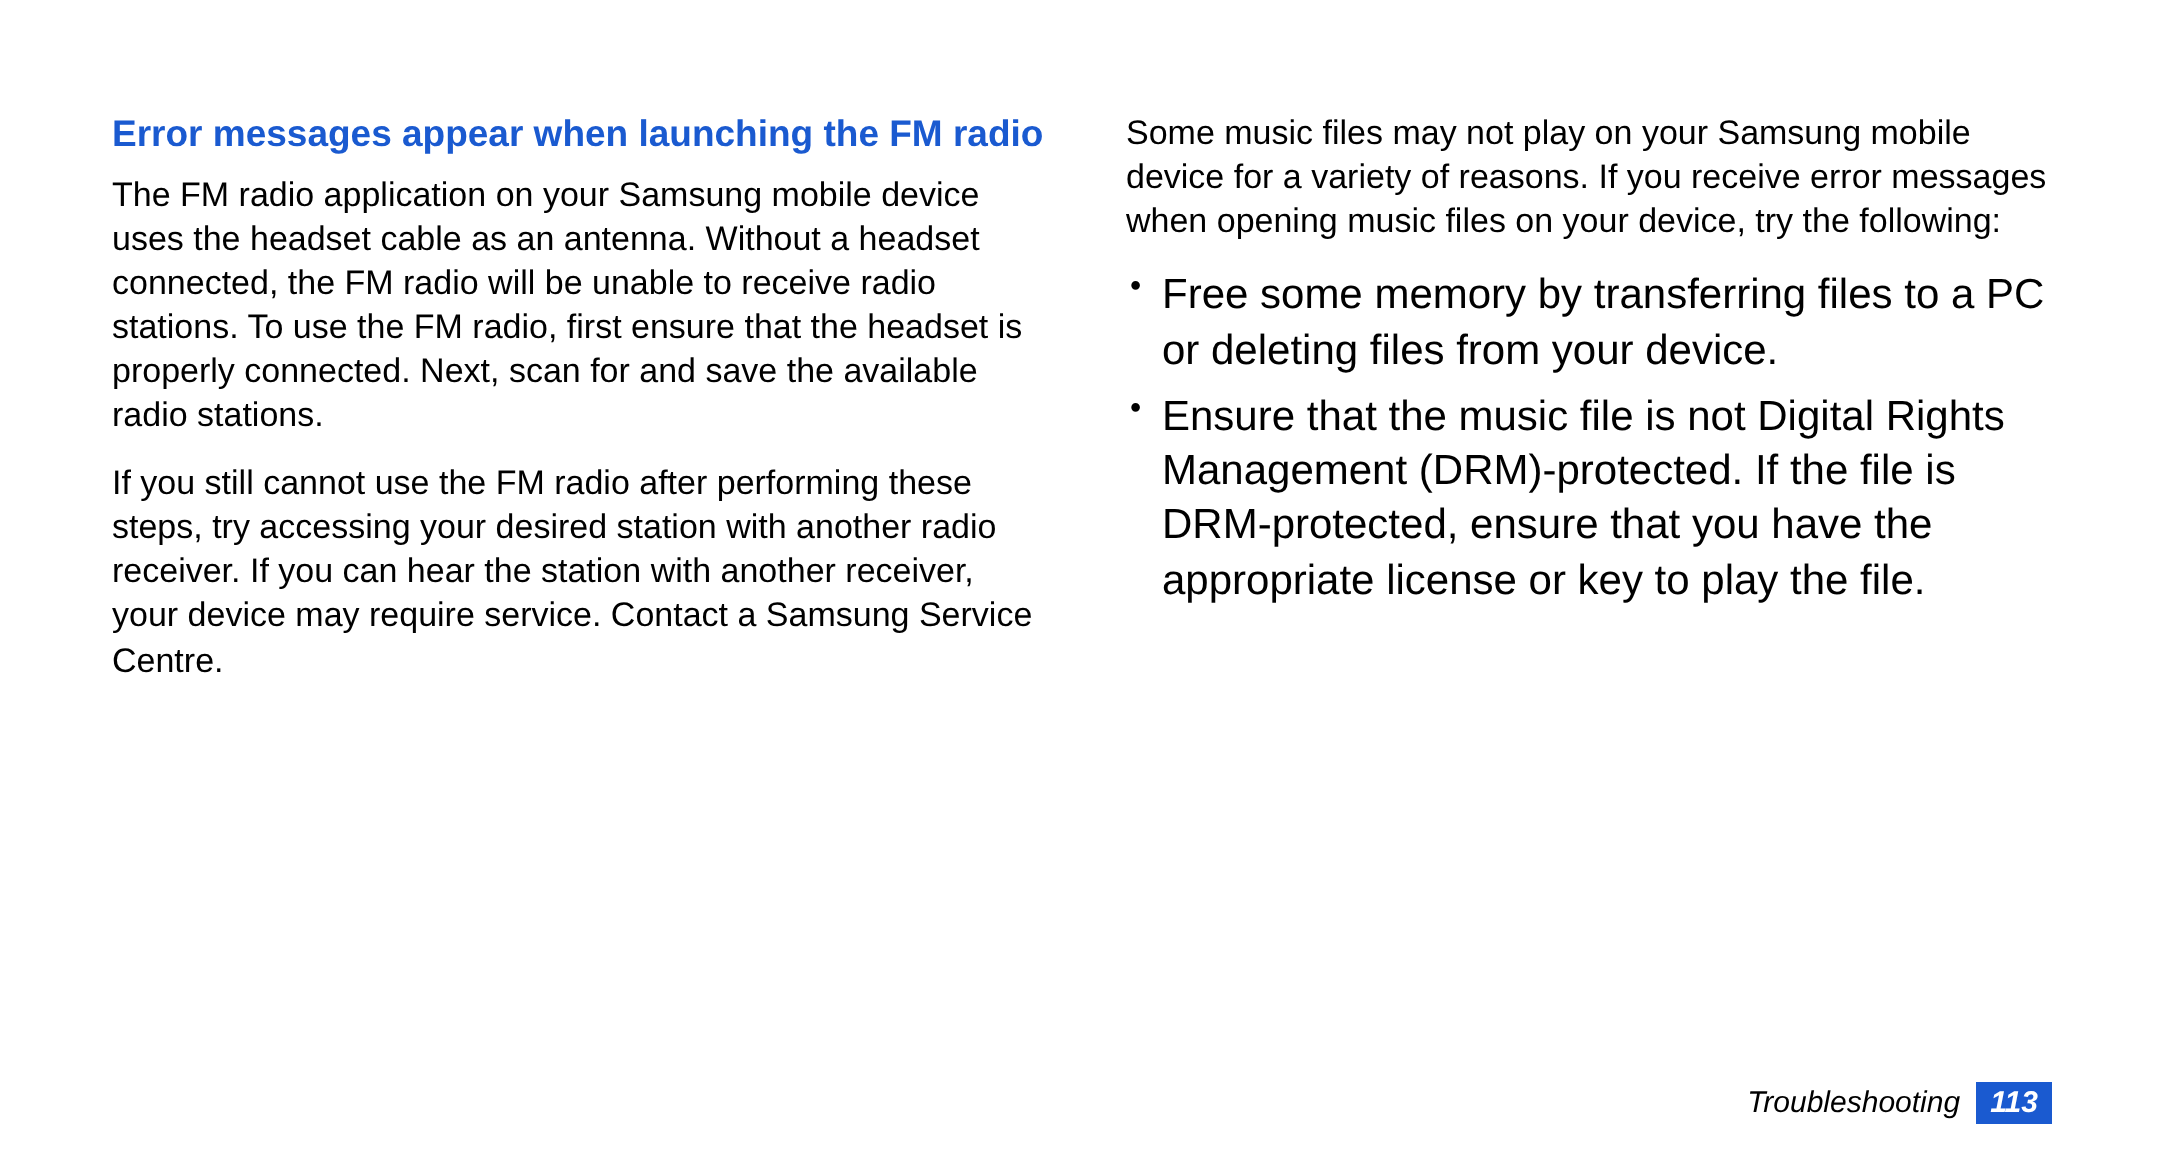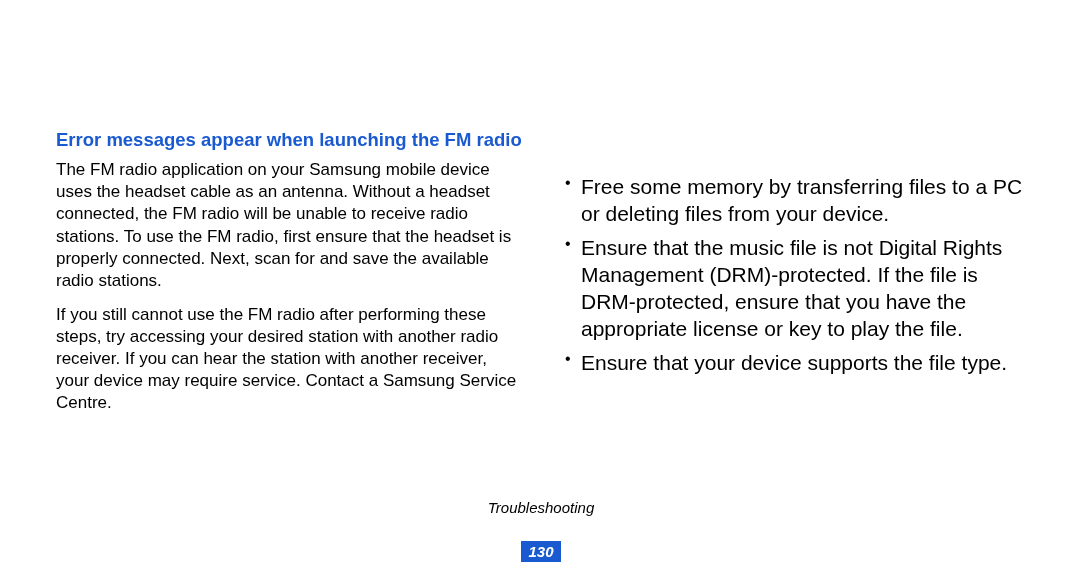--- a/index.html
+++ b/index.html
@@ -1,19 +1,18 @@
 <!DOCTYPE html>
 <html><head>
   <meta charset="utf-8">
   <style>
     * {
       margin: 0;
       padding: 0;
       box-sizing: border-box;
-      align-items: center;
     }
     html, body {
       width: 1080px;
       height: 586px;
       background: #ffffff;
       font-family: Arial, Helvetica, sans-serif;
       color: #000000;
       overflow: hidden;
     }
     .page {
@@ -59,25 +58,24 @@
       content: "•";
       position: absolute;
       left: 2px;
       top: 0;
       font-size: 16px;
     }
     .footer {
       display: flex;
       justify-content: flex-end;
       align-items: center;
-      gap: 25px;
+      gap: 8px;
       padding-right: 4px;
       padding-bottom: 4px;
       margin-top: auto;
-      flex-direction: column;
     }
     .footer-section {
       font-style: italic;
       font-size: 15px;
       color: #000;
     }
     .page-badge {
       background: #1a5ad0;
       color: #ffffff;
       font-weight: bold;
@@ -92,26 +90,26 @@
 <div class="page">
   <div class="columns">
 
     <div class="column">
       <h2 class="section-heading">Error messages appear when launching the FM radio</h2>
       <p class="body-text">The FM radio application on your Samsung mobile device uses the headset cable as an antenna. Without a headset connected, the FM radio will be unable to receive radio stations. To use the FM radio, first ensure that the headset is properly connected. Next, scan for and save the available radio stations.</p>
       <p class="body-text">If you still cannot use the FM radio after performing these steps, try accessing your desired station with another radio receiver. If you can hear the station with another receiver, your device may require service. Contact a Samsung Service Centre.</p>
     </div>
 
     <div class="column">
+      <p class="body-text">Some music files may not play on your Samsung mobile device for a variety of reasons. If you receive error messages when opening music files on your device, try the following:</p>
       <ul>
         <li>Free some memory by transferring files to a PC or deleting files from your device.</li>
         <li>Ensure that the music file is not Digital Rights Management (DRM)-protected. If the file is DRM-protected, ensure that you have the appropriate license or key to play the file.</li>
-        <li>Ensure that your device supports the file type.</li>
       </ul>
     </div>
 
   </div>
 
   <div class="footer">
     <span class="footer-section">Troubleshooting</span>
-    <span class="page-badge">130</span>
+    <span class="page-badge">113</span>
   </div>
 </div>
 
 </body></html>

